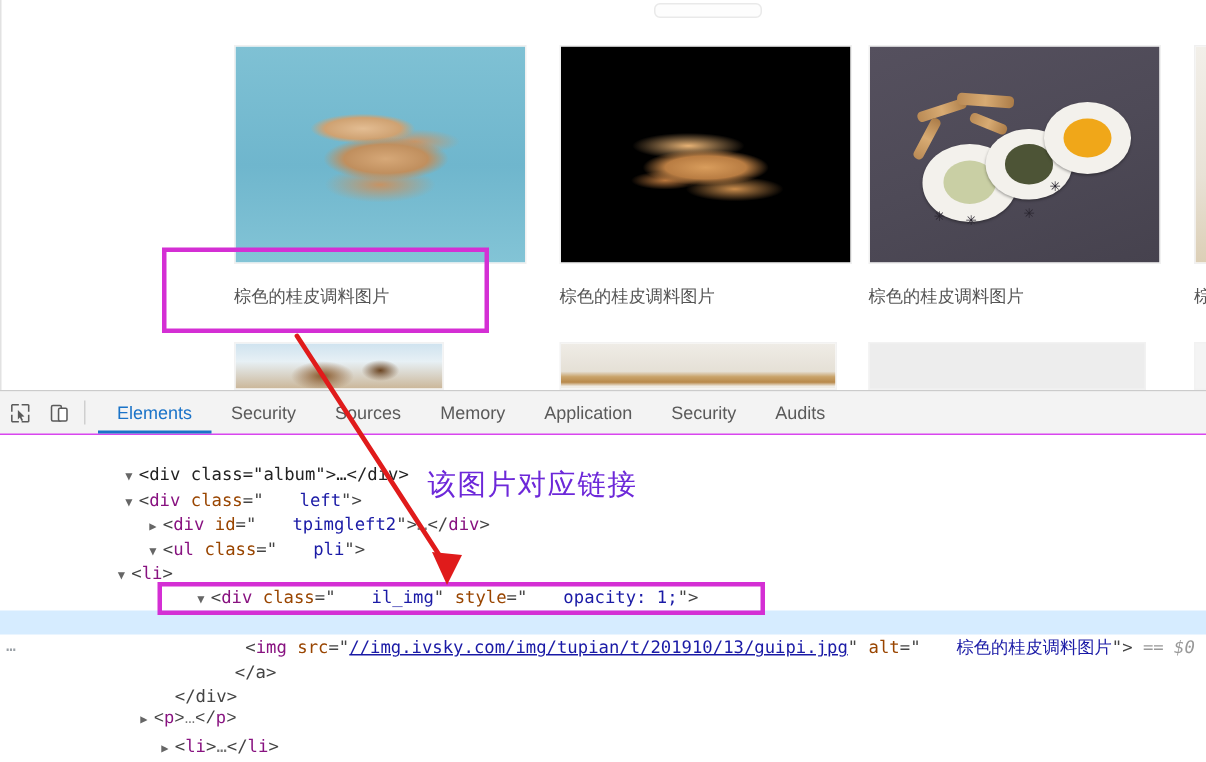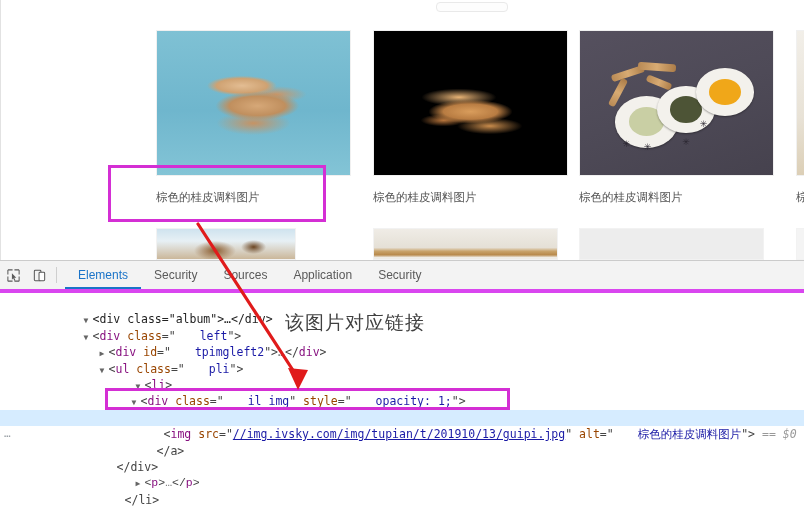--- a/index.html
+++ b/index.html
@@ -97,34 +97,34 @@
   }
   #mag-caption-box{left:107px;top:165px;width:218px;height:57px;}
   #mag-img-box{left:105px;top:388px;width:405px;height:22px;}
 
   
   #red-arrow{position:absolute;left:180px;top:218px;width:140px;height:190px;pointer-events:none;}
 
   
   #annot-text{
     position:absolute;left:285px;top:310px;
-    font-size:19px;color:#404040;letter-spacing:1px;
+    font-size:19px;color:#6d28d9;letter-spacing:1px;
     font-family:"DejaVu Sans","Liberation Sans",sans-serif;
     font-weight:500;
   }
 
   
   #devtools{
     position:absolute;left:0;top:260px;width:804px;height:248px;
     background:#ffffff;border-top:1px solid #cbcbcb;
     font-family:"DejaVu Sans Mono","Liberation Mono",monospace;
   }
   #dt-toolbar{
     position:relative;height:28px;background:#f3f3f3;
-    border-bottom:4px solid #d946ef;display:flex;align-items:center;
+    border-bottom:1px solid #d946ef;display:flex;align-items:center;
     font-family:"Liberation Sans","DejaVu Sans",sans-serif;
   }
   .dt-icon{
     width:26px;height:26px;display:flex;align-items:center;justify-content:center;
     color:#5a5a5a;
   }
   .dt-sep{width:1px;height:16px;background:#cfcfcf;margin:0 8px 0 4px;}
   .dt-tabs{display:flex;align-items:center;height:28px;}
   .dt-tab{
     padding:0 13px;height:28px;line-height:28px;font-size:12px;color:#5a5a5a;
@@ -239,22 +239,24 @@
       <svg width="15" height="15" viewBox="0 0 16 16">
         <rect x="2.5" y="2.5" width="7" height="11" rx="1" stroke="#5a5a5a" stroke-width="1.1" fill="none"></rect>
         <rect x="7.5" y="4.5" width="6" height="9" rx="1" stroke="#5a5a5a" stroke-width="1.1" fill="#fff"></rect>
       </svg>
     </div>
     <div class="dt-sep"></div>
     <div class="dt-tabs">
       <div class="dt-tab active">Elements</div>
       <div class="dt-tab">Security</div>
       <div class="dt-tab">Sources</div>
+      <div class="dt-tab">Memory</div>
       <div class="dt-tab">Application</div>
       <div class="dt-tab">Security</div>
+      <div class="dt-tab">Audits</div>
     </div>
   </div>
 
   <div id="dt-tree">
 
     <div class="ln" style="padding-left:42px;">
       <span class="tri">▼</span><span class="txt">&lt;div class="album"&gt;…&lt;/div&gt;</span>
     </div>
 
     <div class="ln" style="padding-left:42px;">
@@ -262,21 +264,21 @@
     </div>
 
     <div class="ln" style="padding-left:58px;">
       <span class="tri">▶</span><span class="punct">&lt;</span><span class="tagn">div</span><span class="punct"> </span><span class="attrn">id</span><span class="punct">="</span><span class="attrv">tpimgleft2</span><span class="punct">"&gt;</span><span class="ellip">…</span><span class="punct">&lt;/</span><span class="tagn">div</span><span class="punct">&gt;</span>
     </div>
 
     <div class="ln" style="padding-left:58px;">
       <span class="tri">▼</span><span class="punct">&lt;</span><span class="tagn">ul</span><span class="punct"> </span><span class="attrn">class</span><span class="punct">="</span><span class="attrv">pli</span><span class="punct">"&gt;</span>
     </div>
 
-    <div class="ln" style="padding-left:94px;">
+    <div class="ln" style="padding-left:37px;">
       <span class="tri">▼</span><span class="punct">&lt;</span><span class="tagn">li</span><span class="punct">&gt;</span>
     </div>
 
     <div class="ln" style="padding-left:90px;">
       <span class="tri">▼</span><span class="punct">&lt;</span><span class="tagn">div</span><span class="punct"> </span><span class="attrn">class</span><span class="punct">="</span><span class="attrv">il_img</span><span class="punct">" </span><span class="attrn">style</span><span class="punct">="</span><span class="attrv">opacity: 1;</span><span class="punct">"&gt;</span>
     </div>
 
     <div class="ln" style="padding-left:106px;">
       <span class="tri">▼</span><span class="punct">&lt;</span><span class="tagn">a</span><span class="punct"> </span><span class="attrn">href</span><span class="punct">="</span><span class="attrv">/tupian/guipi_v5864/pic_923374.html</span><span class="punct">" </span><span class="attrn">title</span><span class="punct">="</span><span class="attrv cjk">棕色的桂皮调料图片 4608x3072</span><span class="punct">" </span><span class="attrn">target</span><span class="punct">="</span><span class="attrv">_blank</span>
     </div>
@@ -286,27 +288,24 @@
     </div>
 
     <div class="ln" style="padding-left:106px;">
       <span class="tri" style="visibility:hidden;">▼</span><span class="punct">&lt;/a&gt;</span>
     </div>
 
     <div class="ln" style="padding-left:66px;">
       <span class="tri" style="visibility:hidden;">▼</span><span class="punct">&lt;/div&gt;</span>
     </div>
 
-    <div class="ln" style="padding-left:94px;font-family:Liberation Mono, monospace;">
+    <div class="ln" style="padding-left:52px;font-family:Liberation Mono, monospace;">
       <span class="tri">▶</span><span class="punct">&lt;</span><span class="tagn">p</span><span class="punct">&gt;</span><span class="ellip">…</span><span class="punct">&lt;/</span><span class="tagn">p</span><span class="punct">&gt;</span>
     </div>
 
-    <div class="ln" style="padding-left:74px;">
-      <span class="tri" style="visibility:hidden;">▼</span><span class="punct">&lt;/li&gt;</span>
-    </div>
 
     <div class="ln" style="padding-left:66px;">
       <span class="tri">▶</span><span class="punct">&lt;</span><span class="tagn">li</span><span class="punct">&gt;</span><span class="ellip">…</span><span class="punct">&lt;/</span><span class="tagn">li</span><span class="punct">&gt;</span>
     </div>
 
     <div class="ln" style="padding-left:66px;">
       
     </div>
 
   </div>

